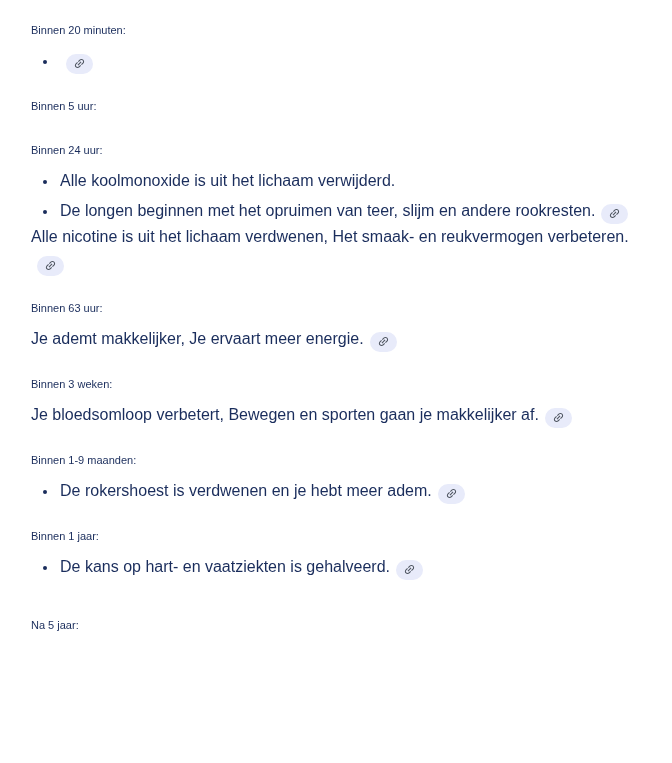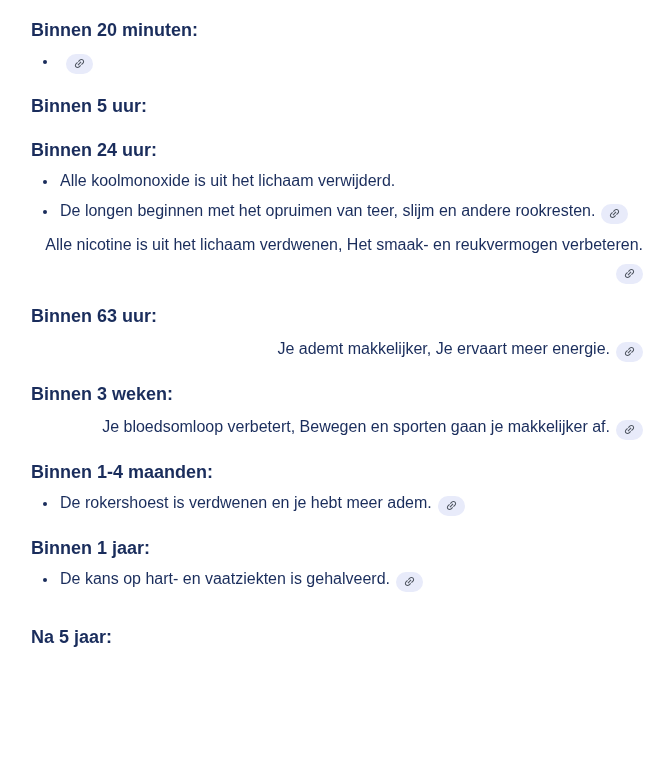--- a/index.html
+++ b/index.html
@@ -14,37 +14,37 @@
     overflow: hidden;
     box-sizing: border-box;
     padding: 19px 21px 0 31px;
     background: #ffffff;
     font-family: "Liberation Sans", sans-serif;
     font-size: 16px;
     line-height: 26px;
     color: #1a2d5c;
   }
   h3 {
-    font-size: 18px;
+    font-size: 11px;
     line-height: 23px;
-    font-weight: 700;
+    font-weight: 400;
     margin: 21px 0 6px 0;
     color: #1a2d5c;
   }
   .page > h3:first-child { margin-top: 0; }
   .page > h3:last-child  { margin-top: 34px; }
   ul {
     margin: 0;
     padding: 0 0 0 27px;
     list-style-type: disc;
   }
   li { padding-left: 2px; }
   li + li { margin-top: 4px; }
   li::marker { font-size: 14px; color: #1a2d5c; }
-  p { margin: 8px; text-align: right; }
+  p { margin: 0; }
   .pill {
     display: inline-flex;
     align-items: center;
     justify-content: center;
     width: 27px;
     height: 20px;
     border-radius: 10px;
     background: #e8ebfa;
     margin-left: 6px;
     vertical-align: -4px;
@@ -100,21 +100,21 @@
         </span>
       </a></p>
     <h3>Binnen 3 weken:</h3>
     <p><span>Je bloedsomloop verbetert, Bewegen en sporten gaan je makkelijker af.</span><a class="pill" href="#">
         <span class="link-icon">
           <svg width="13" height="13" viewBox="0 0 24 24" aria-hidden="true">
             <path fill="#4e5560" d="M3.9 12c0-1.71 1.39-3.1 3.1-3.1h4V7H7c-2.76 0-5 2.24-5 5s2.24 5 5 5h4v-1.9H7c-1.71 0-3.1-1.39-3.1-3.1zM8 13h8v-2H8v2zm9-6h-4v1.9h4c1.71 0 3.1 1.39 3.1 3.1s-1.39 3.1-3.1 3.1h-4V17h4c2.76 0 5-2.24 5-5s-2.24-5-5-5z"></path>
           </svg>
         </span>
       </a></p>
-    <h3>Binnen 1-4 maanden:</h3>
+    <h3>Binnen 1-9 maanden:</h3>
     <ul>
       <li><span>De rokershoest is verdwenen en je hebt meer adem.</span><a class="pill" href="#">
           <span class="link-icon">
             <svg width="13" height="13" viewBox="0 0 24 24" aria-hidden="true">
               <path fill="#4e5560" d="M3.9 12c0-1.71 1.39-3.1 3.1-3.1h4V7H7c-2.76 0-5 2.24-5 5s2.24 5 5 5h4v-1.9H7c-1.71 0-3.1-1.39-3.1-3.1zM8 13h8v-2H8v2zm9-6h-4v1.9h4c1.71 0 3.1 1.39 3.1 3.1s-1.39 3.1-3.1 3.1h-4V17h4c2.76 0 5-2.24 5-5s-2.24-5-5-5z"></path>
             </svg>
           </span>
         </a></li>
     </ul>
     <h3>Binnen 1 jaar:</h3>

